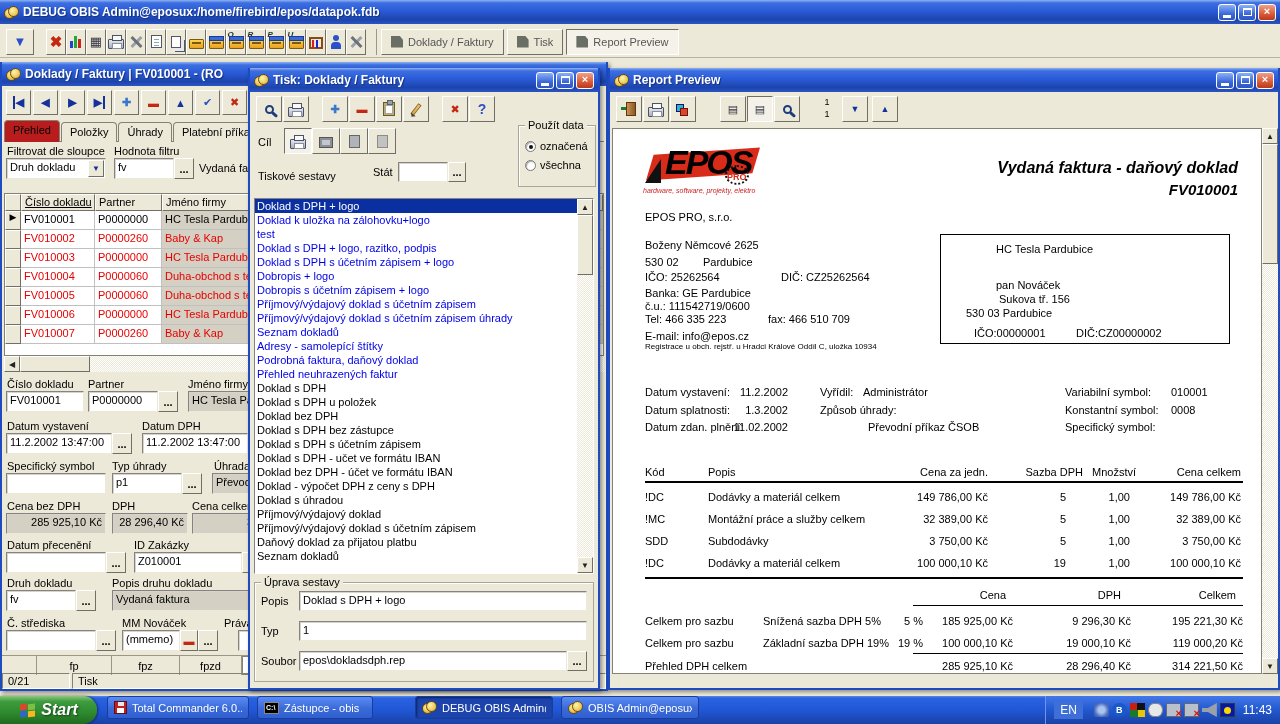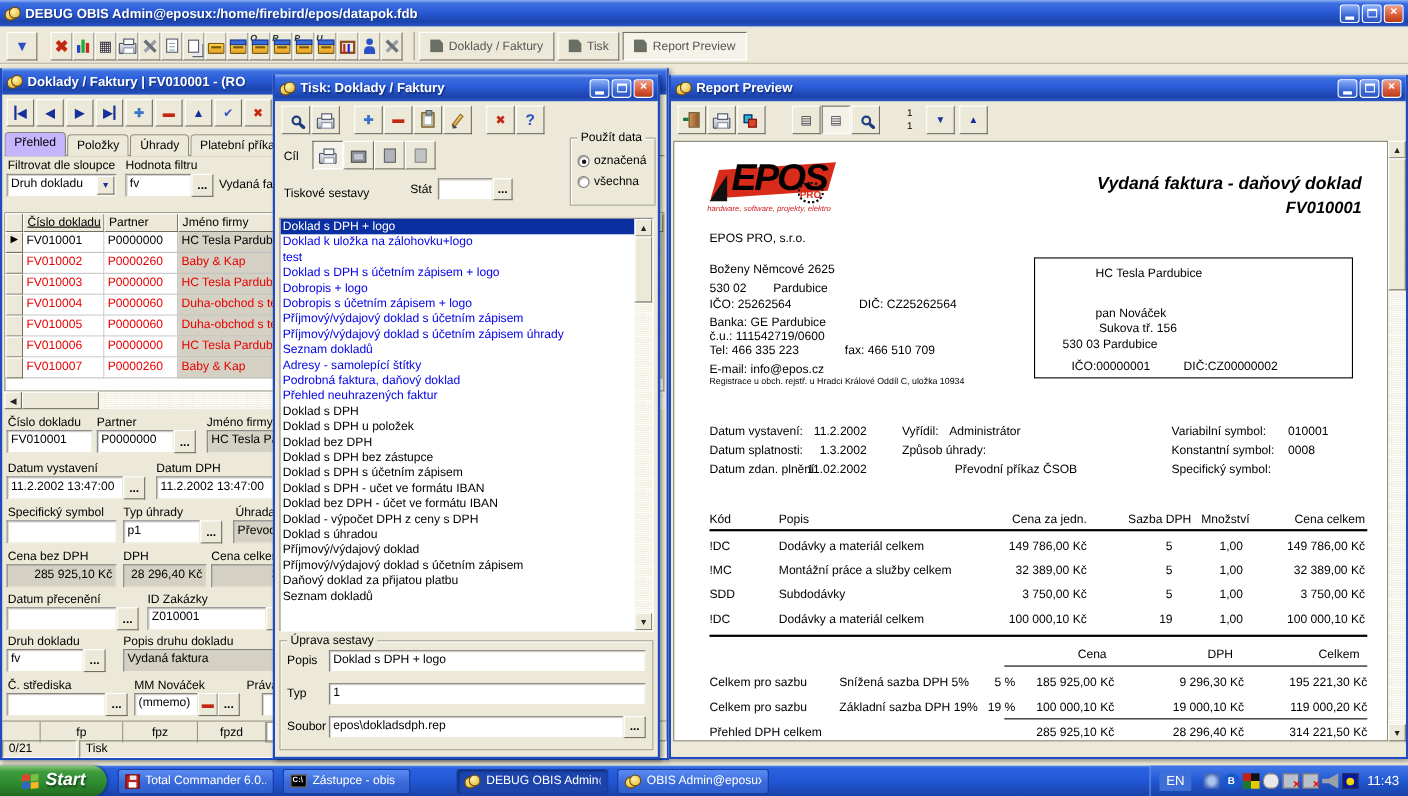--- a/index.html
+++ b/index.html
@@ -75,40 +75,40 @@
 .mi-export::before{content:"";position:absolute;left:0;top:1px;width:6px;height:6px;background:#2ab6c8;border:1px solid #117}
 .mi-export::after{content:"";position:absolute;left:4px;top:5px;width:6px;height:6px;background:#d84828;border:1px solid #711}
 
 #maintb{position:absolute;left:0;top:26px;width:1280px;height:32px;background:#ECE9D8;border-bottom:1px solid #b8b4a2;display:flex;align-items:center}
 .tbb{width:20px;height:26px;margin:0;border:1px solid;border-color:#fff #716f64 #716f64 #fff;background:#ECE9D8;display:flex;align-items:center;justify-content:center;overflow:hidden}
 .wtab{height:26px;display:flex;align-items:center;gap:5px;padding:0 9px;background:#ECE9D8;border:1px solid;border-color:#fff #716f64 #716f64 #fff;color:#555;font-size:11px;white-space:nowrap}
 .wtab.on{border-color:#716f64 #fff #fff #716f64;background:#F5F3E9}
 
 .navg{color:#16309c;font-weight:bold;font-size:11px}
 .tab{height:20px;padding:3px 8px 0;background:#ECE9D8;border:1px solid #848274;border-bottom:none;border-radius:4px 4px 0 0;display:inline-block;margin-right:1px;font-size:11px}
-.tab.on{background:#c4b5fd;height:22px;position:relative;top:-2px;font-weight:normal}
+.tab.on{background:#b91c1c;height:22px;position:relative;top:-2px;font-weight:normal}
 .gridhead{background:#ECE9D8;border:1px solid;border-color:#fff #716f64 #716f64 #fff;font-size:11px;padding:1px 3px;overflow:hidden;white-space:nowrap}
 .gcell{border-right:1px solid #c0c0c0;border-bottom:1px solid #c0c0c0;padding:2px 3px;overflow:hidden;white-space:nowrap;font-size:11px;background:#fff}
 .gcell.red{color:#e80000}
 .rowsel{background:#ECE9D8;border:1px solid;border-color:#fff #716f64 #716f64 #fff;font-size:9px;text-align:center}
 .sb{background:repeating-conic-gradient(#ECE9D8 0 25%,#fff 0 50%) 0 0/2px 2px}
 .sbb{background:#ECE9D8;border:1px solid;border-color:#fff #716f64 #716f64 #fff;display:flex;align-items:center;justify-content:center;font-size:8px;color:#222}
 .mtab{display:flex;align-items:center;justify-content:center;border-right:1px solid #9a9788;font-size:11px;height:100%}
 .statp{border:1px solid;border-color:#848274 #fff #fff #848274;padding:1px 5px;font-size:11px;white-space:nowrap;overflow:hidden}
 
 .li{height:14px;line-height:14px;padding:0 2px;white-space:nowrap;overflow:hidden;font-size:11px;color:#000}
 .li.b{color:#0000e8}
 .li.sel{background:#0A2FA0;color:#fff}
 
 .rp{font-size:11px;white-space:nowrap}
 .rp .r{text-align:right}
 .hl{position:absolute;background:#000;height:1px}
 .logo-epos{font-weight:bold;font-style:italic;font-size:34px;letter-spacing:-2px;font-family:"Liberation Sans",sans-serif}
 
-#taskbar{position:absolute;left:0;top:696px;width:1280px;height:28px;background:linear-gradient(180deg,#5688EE 0%,#2A62E0 8%,#2157D6 50%,#1941A5 100%);display:flex;align-items:center}
+#taskbar{position:absolute;left:0;top:696px;width:1280px;height:28px;background:linear-gradient(180deg,#5688EE 0%,#2A62E0 8%,#2157D6 50%,#1941A5 100%);display:flex;}
 #startbtn{height:28px;width:97px;border-radius:0 14px 14px 0;background:linear-gradient(180deg,#8CC77C 0%,#3D9C3D 20%,#2E8A2E 60%,#1F6A1F 100%);box-shadow:1px 0 3px rgba(0,0,0,.5);display:flex;align-items:center;justify-content:center;color:#fff;font-weight:bold;font-style:italic;font-size:16px;text-shadow:1px 1px 2px #14401a}
 .task{height:23px;margin-left:4px;padding:0 6px;border-radius:3px;background:linear-gradient(180deg,#5A8CF4,#3A6AD8 55%,#3060D0);border:1px solid #1A3C9C;color:#fff;font-size:11px;display:flex;align-items:center;gap:5px;white-space:nowrap;overflow:hidden}
 .task.on{background:#1C44AC;box-shadow:inset 1px 1px 2px #0c2468}
 .trayico{width:15px;height:14px;margin-left:3px;flex:none;position:relative}
 </style>
 </head>
 <body>
 
 <div id="screen">
 
@@ -464,20 +464,21 @@
     <div class="field ab" style="left:148px;top:94px;width:50px;height:20px"></div>
     <span class="btn ab" style="left:198px;top:94px;width:18px;height:20px;font-weight:bold">
         <span>...</span>
       </span>
 
     <div class="ab" style="left:4px;top:130px;width:340px;height:376px;background:#fff;border:1px solid;border-color:#848284 #fff #fff #848284;overflow:hidden">
       <div style="position:absolute;left:0;top:0;right:16px;bottom:0;overflow:hidden">
         <div class="li sel">Doklad s DPH + logo</div>
         <div class="li b">Doklad k uložka na zálohovku+logo</div>
         <div class="li b">test</div>
+        <div class="li b">Doklad s DPH + logo, razitko, podpis</div>
         <div class="li b">Doklad s DPH s účetním zápisem + logo</div>
         <div class="li b">Dobropis + logo</div>
         <div class="li b">Dobropis s účetním zápisem + logo</div>
         <div class="li b">Příjmový/výdajový doklad s účetním zápisem</div>
         <div class="li b">Příjmový/výdajový doklad s účetním zápisem úhrady</div>
         <div class="li b">Seznam dokladů</div>
         <div class="li b">Adresy - samolepící štítky</div>
         <div class="li b">Podrobná faktura, daňový doklad</div>
         <div class="li b">Přehled neuhrazených faktur</div>
         <div class="li">Doklad s DPH</div>

